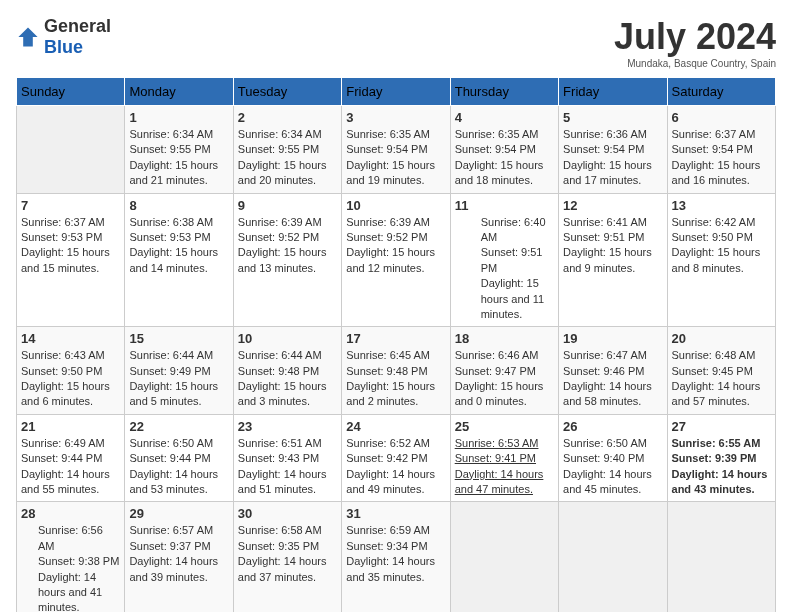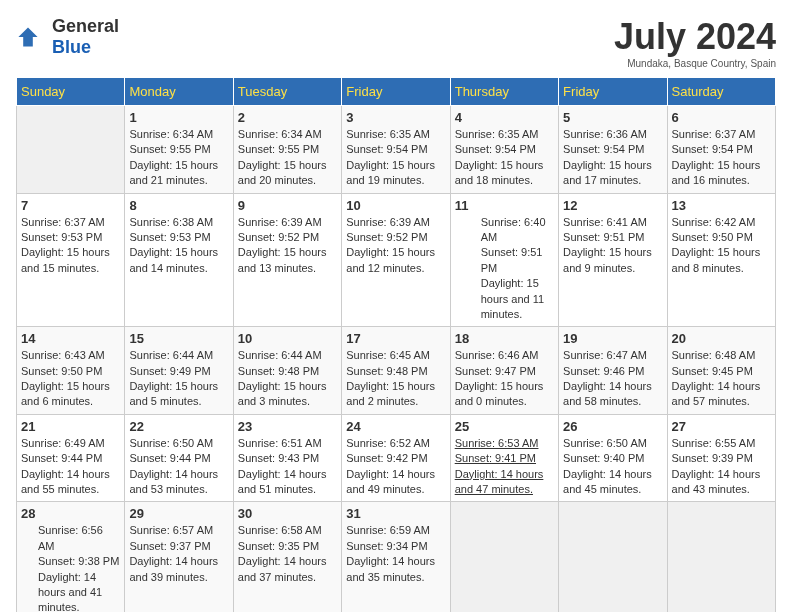--- a/index.html
+++ b/index.html
@@ -12,21 +12,21 @@
     }
     .header-area {
       display: flex;
       justify-content: space-between;
       align-items: flex-start;
       margin-bottom: 8px;
     }
     .logo {
       display: flex;
       align-items: center;
-      gap: 12px;
+      gap: 4px;
     }
     .logo-text-general {
       font-size: 18px;
       font-weight: bold;
       color: #333;
     }
     .logo-text-blue {
       font-size: 18px;
       font-weight: bold;
       color: #1a5fb4;
@@ -47,21 +47,21 @@
       font-size: 10px;
       color: #555;
     }
     table {
       width: 100%;
       border-collapse: collapse;
       font-size: 11px;
     }
     thead tr th {
       background-color: #2E6DB4;
-      color: #fde047;
+      color: #000000;
       padding: 6px 4px;
       text-align: left;
       font-size: 13px;
       font-weight: normal;
       border: 1px solid #fff;
     }
     tbody tr td {
       border: 1px solid #ccc;
       padding: 4px 4px;
       vertical-align: top;
@@ -280,21 +280,21 @@
 Daylight: 14 hours and 47 minutes.</div>
         </td>
         <td>
           <span class="day-number">26</span>
           <div class="day-info" style="white-space: pre-line;">Sunrise: 6:50 AM
 Sunset: 9:40 PM
 Daylight: 14 hours and 45 minutes.</div>
         </td>
         <td>
           <span class="day-number">27</span>
-          <div class="day-info" style="white-space: pre-line;">Sunrise: 6:55 AM
+          <div class="day-info" style="white-space: pre-line; font-weight: bold;">Sunrise: 6:55 AM
 Sunset: 9:39 PM
 Daylight: 14 hours and 43 minutes.</div>
         </td>
       </tr>
       <tr>
         <td>
           <span class="day-number">28</span>
           <div class="day-info" style="white-space: pre-line; margin-left: 17px;">Sunrise: 6:56 AM
 Sunset: 9:38 PM
 Daylight: 14 hours and 41 minutes.</div>

